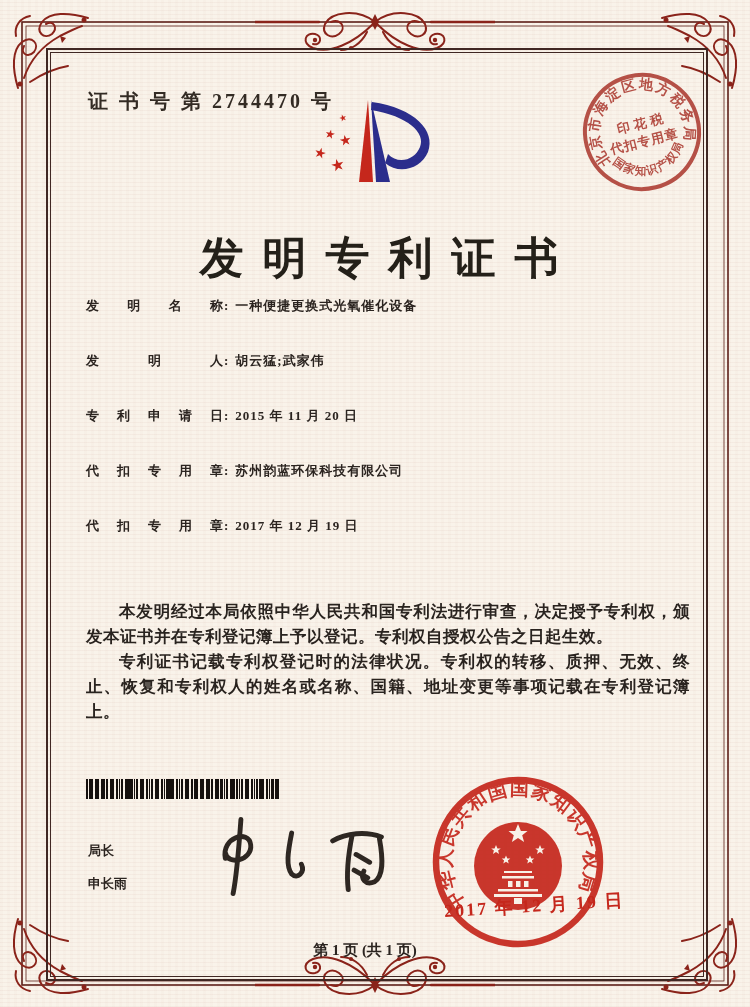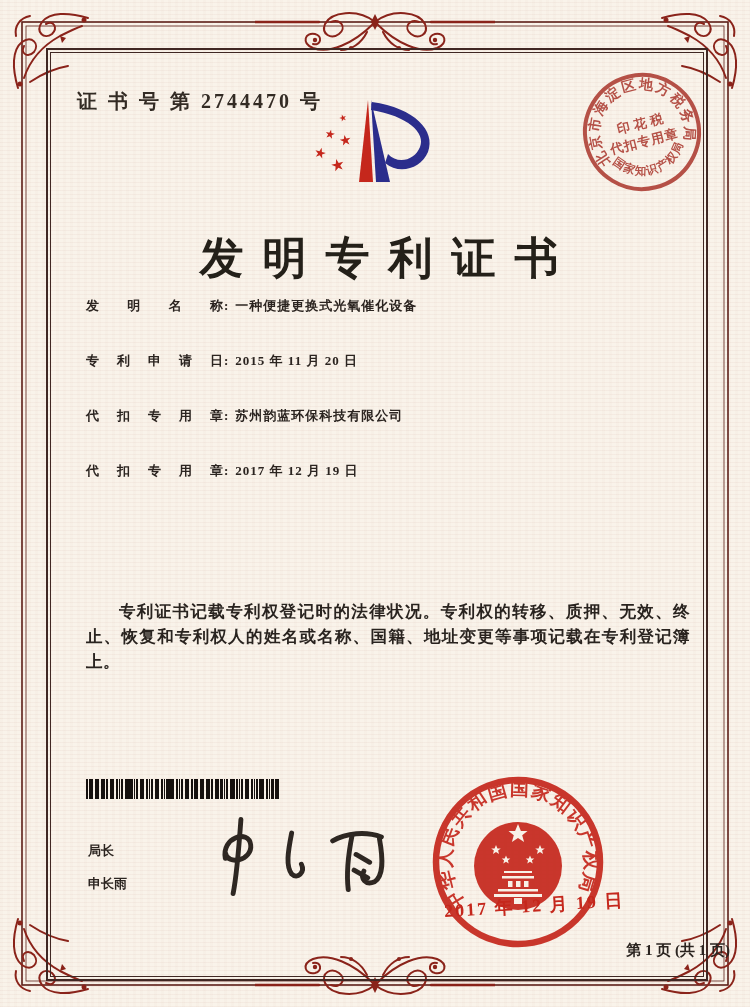--- a/index.html
+++ b/index.html
@@ -5,21 +5,21 @@
   html,body{margin:0;padding:0;background:#e8e2d8;}
   .page{position:relative;width:750px;height:1007px;margin:0 auto;background:#f9f3ea;
         overflow:hidden;font-family:"Liberation Serif","DejaVu Serif",serif;color:#2b2420;}
   .page::before{content:"";position:absolute;inset:0;pointer-events:none;
         background:
           repeating-linear-gradient(0deg, rgba(205,160,148,.10) 0 1px, rgba(0,0,0,0) 1px 4px),
           repeating-linear-gradient(90deg, rgba(210,175,160,.05) 0 3px, rgba(0,0,0,0) 3px 7px);}
   .ornaments{position:absolute;left:0;top:0;}
   .inner-border{position:absolute;top:48px;left:46px;right:42px;bottom:26px;border:2.2px solid #402723;}
   .inner-border::after{content:"";position:absolute;inset:2px;border:1px solid #402723;}
-  .cert-no{position:absolute;left:77px;top:88px;font-size:20px;font-weight:700;letter-spacing:3px;color:#332b24;}
+  .cert-no{position:absolute;left:88px;top:88px;font-size:20px;font-weight:700;letter-spacing:3px;color:#332b24;}
   .stamp{position:absolute;left:577px;top:67px;transform:rotate(-14deg);opacity:.88;}
   .logo{position:absolute;left:299px;top:86px;}
   .title{position:absolute;left:8px;right:0;top:200px;text-align:center;text-indent:19px;
          font-size:44px;font-weight:700;letter-spacing:19px;color:#242019;}
   .fields{position:absolute;left:86px;right:55px;top:292px;font-size:13px;font-weight:700;color:#2b2420;}
   .field-row{margin-bottom:27px;line-height:28px;letter-spacing:1px;white-space:nowrap;}
   .field-label{display:inline-block;width:138px;text-align:justify;text-align-last:justify;}
   .field-colon{margin-right:6px;}
   .paras{position:absolute;left:86px;right:60px;top:599px;font-size:16.5px;line-height:25px;
          font-weight:600;text-align:justify;letter-spacing:.5px;color:#29231f;}
@@ -27,21 +27,21 @@
   .barcode{position:absolute;left:86px;top:779px;width:193px;height:20px;
         background-image:
           repeating-linear-gradient(90deg,#15100e 0 2px,rgba(0,0,0,0) 2px 5px),
           repeating-linear-gradient(90deg,#15100e 0 1px,rgba(0,0,0,0) 1px 3px),
           repeating-linear-gradient(90deg,rgba(0,0,0,0) 0 4px,#15100e 4px 6px,rgba(0,0,0,0) 6px 13px);}
   .signer{position:absolute;left:88px;top:834px;font-size:13px;font-weight:700;line-height:33px;}
   .signature{position:absolute;left:198px;top:806px;}
   .seal{position:absolute;left:428px;top:772px;opacity:.92;}
   .seal-date{position:absolute;left:444px;top:893px;width:200px;font-size:18px;font-weight:700;
          letter-spacing:2px;color:#c5271c;transform:rotate(-3.5deg);}
-  .footer{position:absolute;left:0;right:20px;top:941px;text-align:right;font-size:15px;font-weight:700;color:#2b2420;}
+  .footer{position:absolute;left:0;right:20px;top:941px;text-align:center;font-size:15px;font-weight:700;color:#2b2420;}
   svg text{font-family:"Liberation Serif","DejaVu Serif",serif;}
 </style>
 </head>
 <body>
 
 <div class="page">
 
   <svg class="ornaments" width="750" height="1007" viewBox="0 0 750 1007" aria-hidden="true">
     <defs>
       <symbol id="fl-edge" viewBox="0 0 240 60">
@@ -130,31 +130,35 @@
     <path fill="#2b2d8c" d="M73,16 C116,22 137,45 129,66 C122,83 100,89 86,77 L89,68 C99,79 116,74 121,61 C127,47 109,30 72,24 Z"></path>
   </svg>
 
   <h1 class="title">发明专利证书</h1>
 
   <div class="fields">
     <div class="field-row">
       <span class="field-label">发明名称</span><span class="field-colon">:</span><span class="field-value">一种便捷更换式光氧催化设备</span>
     </div>
     <div class="field-row">
+      <span class="field-label">发明人</span><span class="field-colon">:</span><span class="field-value">胡云猛;武家伟</span>
+    </div>
+    <div class="field-row">
       <span class="field-label">专利申请日</span><span class="field-colon">:</span><span class="field-value">2015 年 11 月 20 日</span>
     </div>
     <div class="field-row">
       <span class="field-label">代扣专用章</span><span class="field-colon">:</span><span class="field-value">苏州韵蓝环保科技有限公司</span>
     </div>
     <div class="field-row">
       <span class="field-label">代扣专用章</span><span class="field-colon">:</span><span class="field-value">2017 年 12 月 19 日</span>
     </div>
   </div>
 
   <div class="paras">
+    <p>本发明经过本局依照中华人民共和国专利法进行审查，决定授予专利权，颁发本证书并在专利登记簿上予以登记。专利权自授权公告之日起生效。</p>
     <p>专利证书记载专利权登记时的法律状况。专利权的转移、质押、无效、终止、恢复和专利权人的姓名或名称、国籍、地址变更等事项记载在专利登记簿上。</p>
   </div>
 
   <div class="barcode"></div>
 
   <div class="signer">
     <div>局长</div>
     <div>申长雨</div>
   </div>
 

